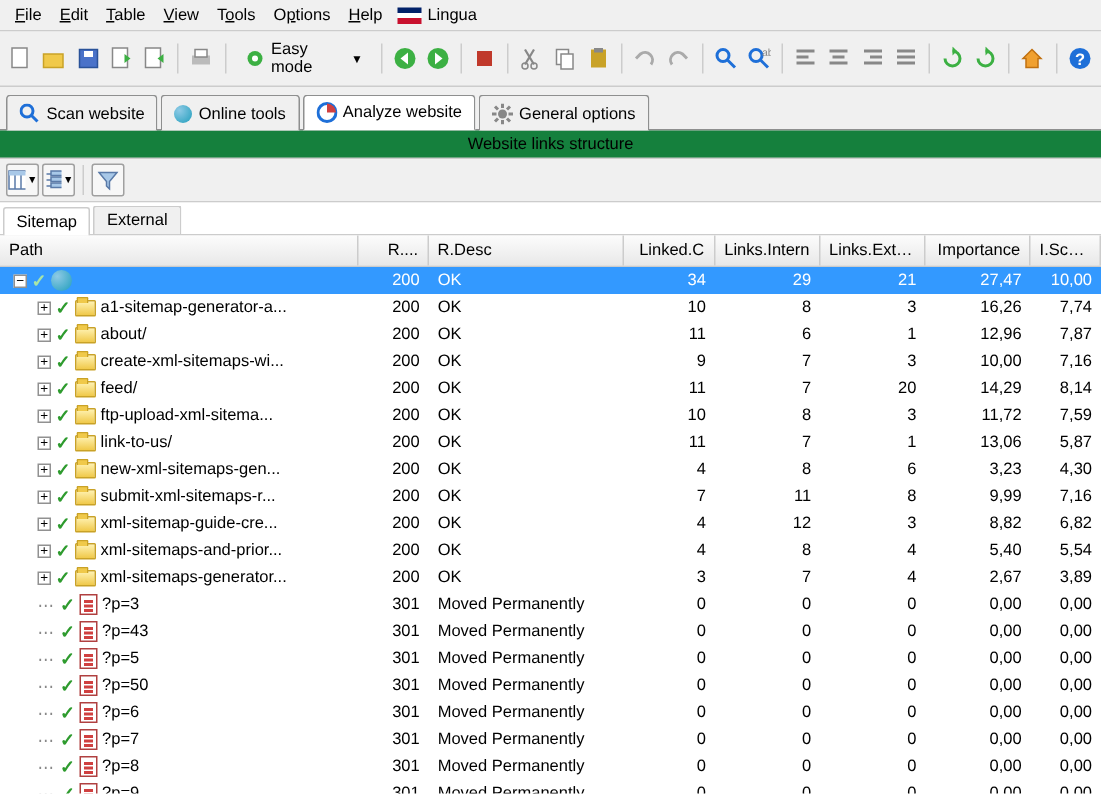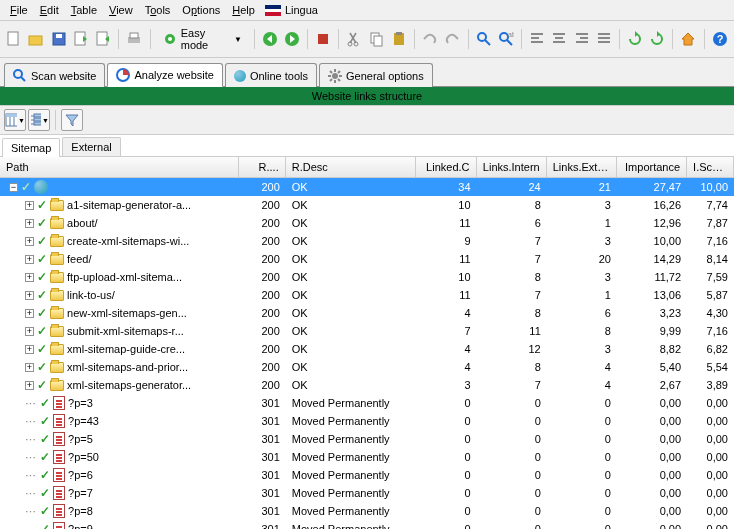--- a/index.html
+++ b/index.html
@@ -239,30 +239,30 @@
 </div>
 
 <div class="tabs">
   <div class="tab">
     <svg width="14" height="14" class="ico-magn">
         <circle cx="5" cy="5" r="4"></circle>
         <line x1="8" y1="8" x2="12" y2="12"></line>
       </svg>
     <span>Scan website</span>
   </div>
+  <div class="tab">
+    <span class="globe" style="width:12px;height:12px;"></span>
+    <span>Online tools</span>
+  </div>
   <div class="tab active">
     <svg width="14" height="14">
         <circle cx="7" cy="7" r="6" fill="none" stroke="#1e6fd8" stroke-width="2"></circle>
         <path d="M7 1 A6 6 0 0 1 13 7 L7 7 Z" fill="#d04040"></path>
       </svg>
     <span>Analyze website</span>
-  </div>
-  <div class="tab">
-    <span class="globe" style="width:12px;height:12px;"></span>
-    <span>Online tools</span>
   </div>
   <div class="tab">
     <svg width="14" height="14">
         <circle cx="7" cy="7" r="3" fill="#888"></circle>
         <path d="M7 0v3M7 11v3M0 7h3M11 7h3M2 2l2 2M10 10l2 2M12 2l-2 2M4 10l-2 2" stroke="#888" stroke-width="2"></path>
       </svg>
     <span>General options</span>
   </div>
 </div>
 
@@ -315,21 +315,21 @@
       <div class="row sel">
         <div class="cell c-path">
           <span class="tree-spacer" style="width: 0px;"></span>
           <span class="tree-exp">−</span>
           <span class="check">✓</span>
           <span class="globe"></span>
         </div>
         <div class="cell c-rcode">200</div>
         <div class="cell c-rdesc">OK</div>
         <div class="cell c-linkedc">34</div>
-        <div class="cell c-intern">24</div>
+        <div class="cell c-intern">29</div>
         <div class="cell c-extern">21</div>
         <div class="cell c-imp">27,47</div>
         <div class="cell c-isc">10,00</div>
       </div>
       <div class="row">
         <div class="cell c-path">
           <span class="tree-spacer" style="width: 16px;"></span>
           <span class="tree-exp">+</span>
           <span class="check">✓</span>
           <span class="folder"></span>

